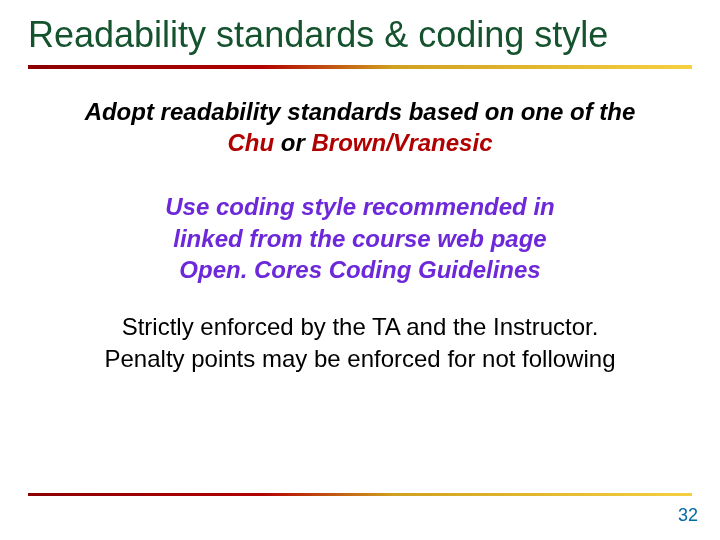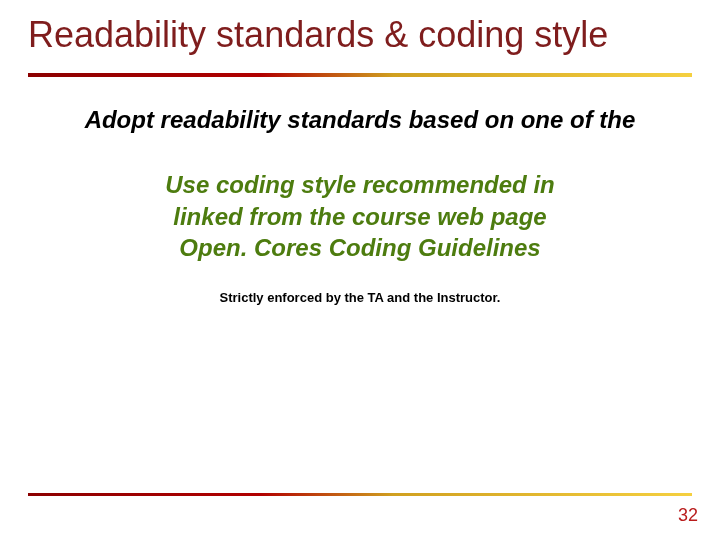--- a/index.html
+++ b/index.html
@@ -12,24 +12,24 @@
     overflow: hidden;
   }
   .slide {
     width: 720px;
     height: 540px;
     position: relative;
     box-sizing: border-box;
     padding: 14px 28px 0 28px;
   }
   .title {
-    color: #7f1d1d;
+    color: #14532d;
     font-size: 36px;
     font-weight: normal;
-    margin: 0 0 18px 0;
+    margin: 0 0 10px 0;
     line-height: 1.15;
     letter-spacing: 0px;
   }
   .rule-top {
     height: 4px;
     background: linear-gradient(to right, #8b0000 0%, #b10000 35%, #d0a020 55%, #f5d040 100%);
     margin: 0 0 28px 0;
   }
   .block {
     text-align: center;
@@ -48,70 +48,74 @@
     font-style: italic;
     margin: 2px 0 0 0;
   }
   .red { color: #b10000; }
   .or  { color: #000; }
   .gap1 { height: 34px; }
   .p2 {
     font-size: 24px;
     font-weight: bold;
     font-style: italic;
-    color: #4d7c0f;
+    color: #6d28d9;
     margin: 0;
     line-height: 1.3;
   }
   .gap2 { height: 26px; }
   .p3 {
-    font-size: 13px;
-    font-weight: bold;
+    font-size: 24px;
+    font-weight: normal;
     color: #000;
     margin: 0;
     line-height: 1.35;
   }
   .rule-bottom {
     position: absolute;
     left: 28px;
     right: 28px;
     bottom: 44px;
     height: 3px;
     background: linear-gradient(to right, #8b0000 0%, #b10000 35%, #d0a020 55%, #f5d040 100%);
   }
   .pagenum {
     position: absolute;
     right: 22px;
     bottom: 14px;
     font-size: 18px;
-    color: #b91c1c;
+    color: #0369a1;
     margin-left: 44px;
   }
 </style>
 </head>
 <body>
 
 <div class="slide">
 
   <h1 class="title">Readability standards &amp; coding style</h1>
   <div class="rule-top"></div>
 
   <div class="block">
     <p class="p1">Adopt readability standards based on one of the</p>
+    <p class="p1b">
+      <span class="red">Chu</span><span class="or"> or </span><span class="red">Brown/Vranesic</span>
+    </p>
   </div>
 
   <div class="gap1"></div>
 
   <div class="block">
     <p class="p2">Use coding style recommended in</p>
     <p class="p2">linked from the course web page</p>
     <p class="p2">Open. Cores Coding Guidelines</p>
   </div>
 
   <div class="gap2"></div>
 
   <div class="block">
     <p class="p3">Strictly enforced by the TA and the Instructor.</p>
+    <p class="p3">Penalty points may be enforced for not following</p>
   </div>
 
   <div class="rule-bottom"></div>
   <div class="pagenum">32</div>
 </div>
 
 </body></html>

